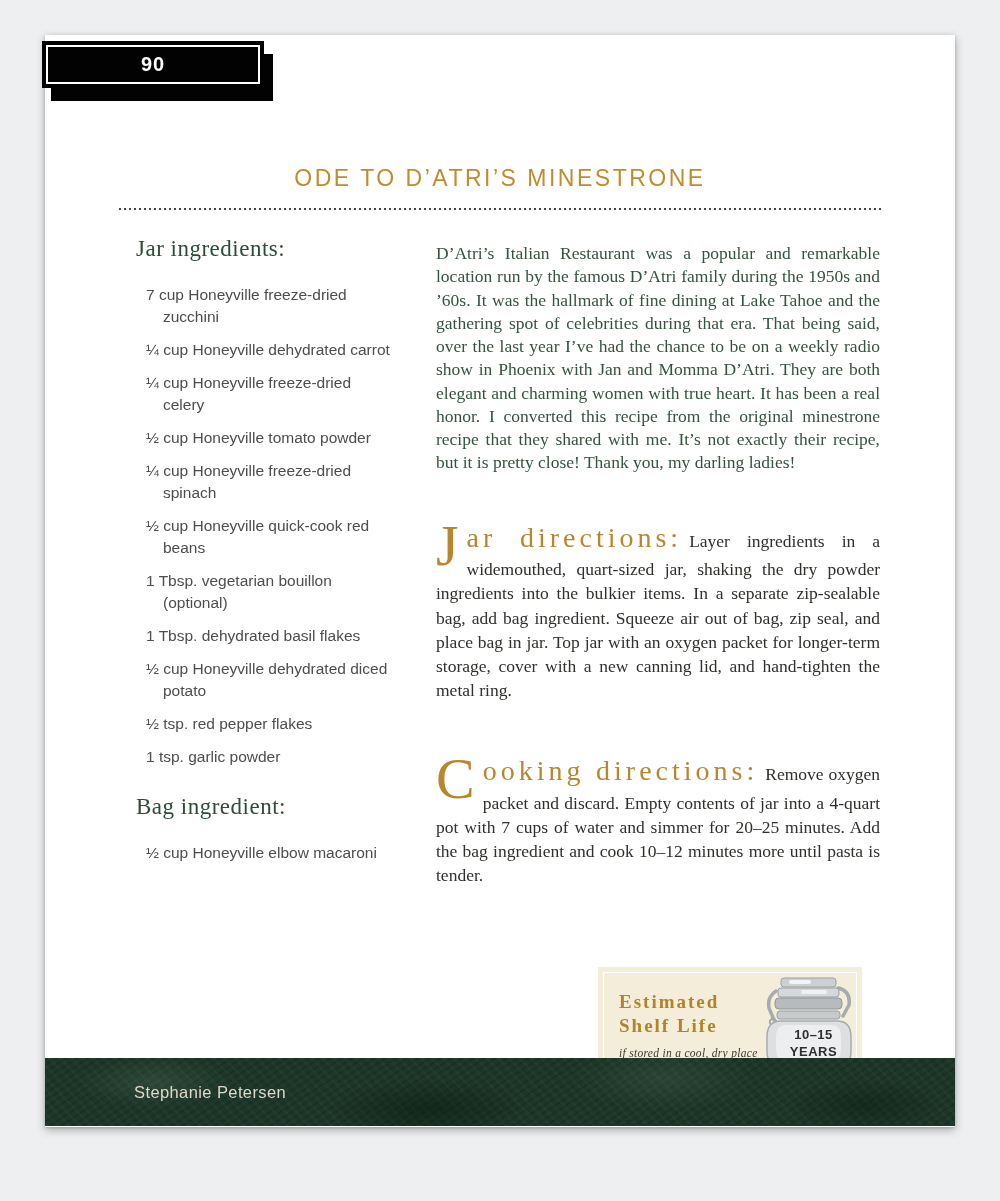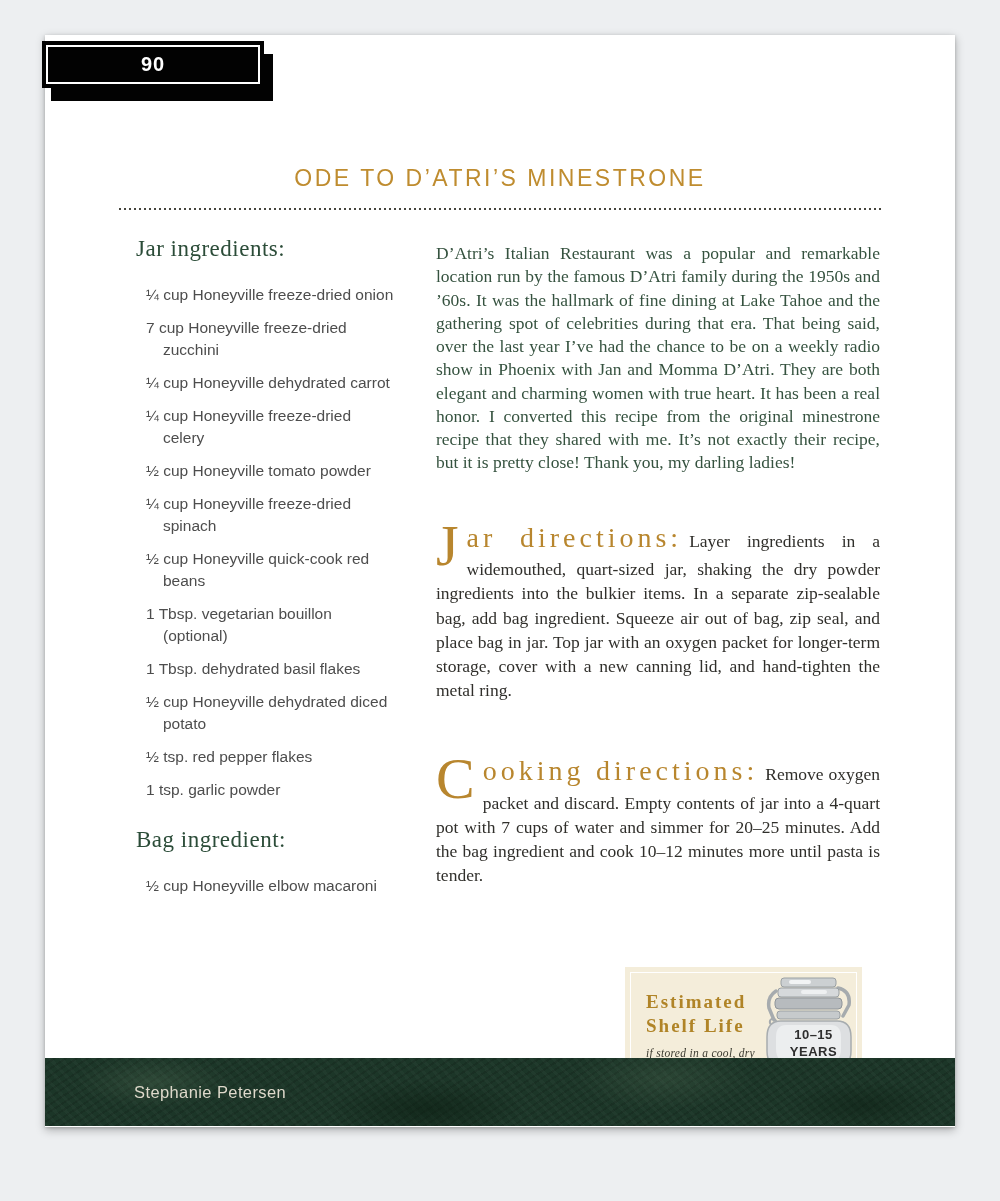--- a/index.html
+++ b/index.html
@@ -102,21 +102,21 @@
   .dir-heading {
     font-family:"Liberation Serif", serif;
     color:#b8862e;
     font-size:28px;
     letter-spacing:4px;
     margin-right:7px;
   }
   
   .shelf-box {
     position:relative;
-    width:237px; height:113px;
+    width:264px; height:113px;
     margin:80px 18px 0 auto;
     background:#f4edda;
     display:flex;
   }
   .shelf-box::after {
     content:""; position:absolute; inset:5px;
     border:1px solid #ffffff;
     pointer-events:none;
   }
   .shelf-text {
@@ -185,21 +185,20 @@
 
   <h1 class="title">ODE TO D’ATRI’S MINESTRONE</h1>
   <div class="rule"></div>
 
   <div class="content">
 
     <div class="col-left">
       <h2 class="ing-heading">Jar ingredients:</h2>
       <ul class="ingredients">
 
-          <li>¼ cup Honeyville freeze-dried onion</li>
 
           <li>7 cup Honeyville freeze-dried zucchini</li>
 
           <li>¼ cup Honeyville dehydrated carrot</li>
 
           <li>¼ cup Honeyville freeze-dried celery</li>
 
           <li>½ cup Honeyville tomato powder</li>
 
           <li>¼ cup Honeyville freeze-dried spinach</li>

